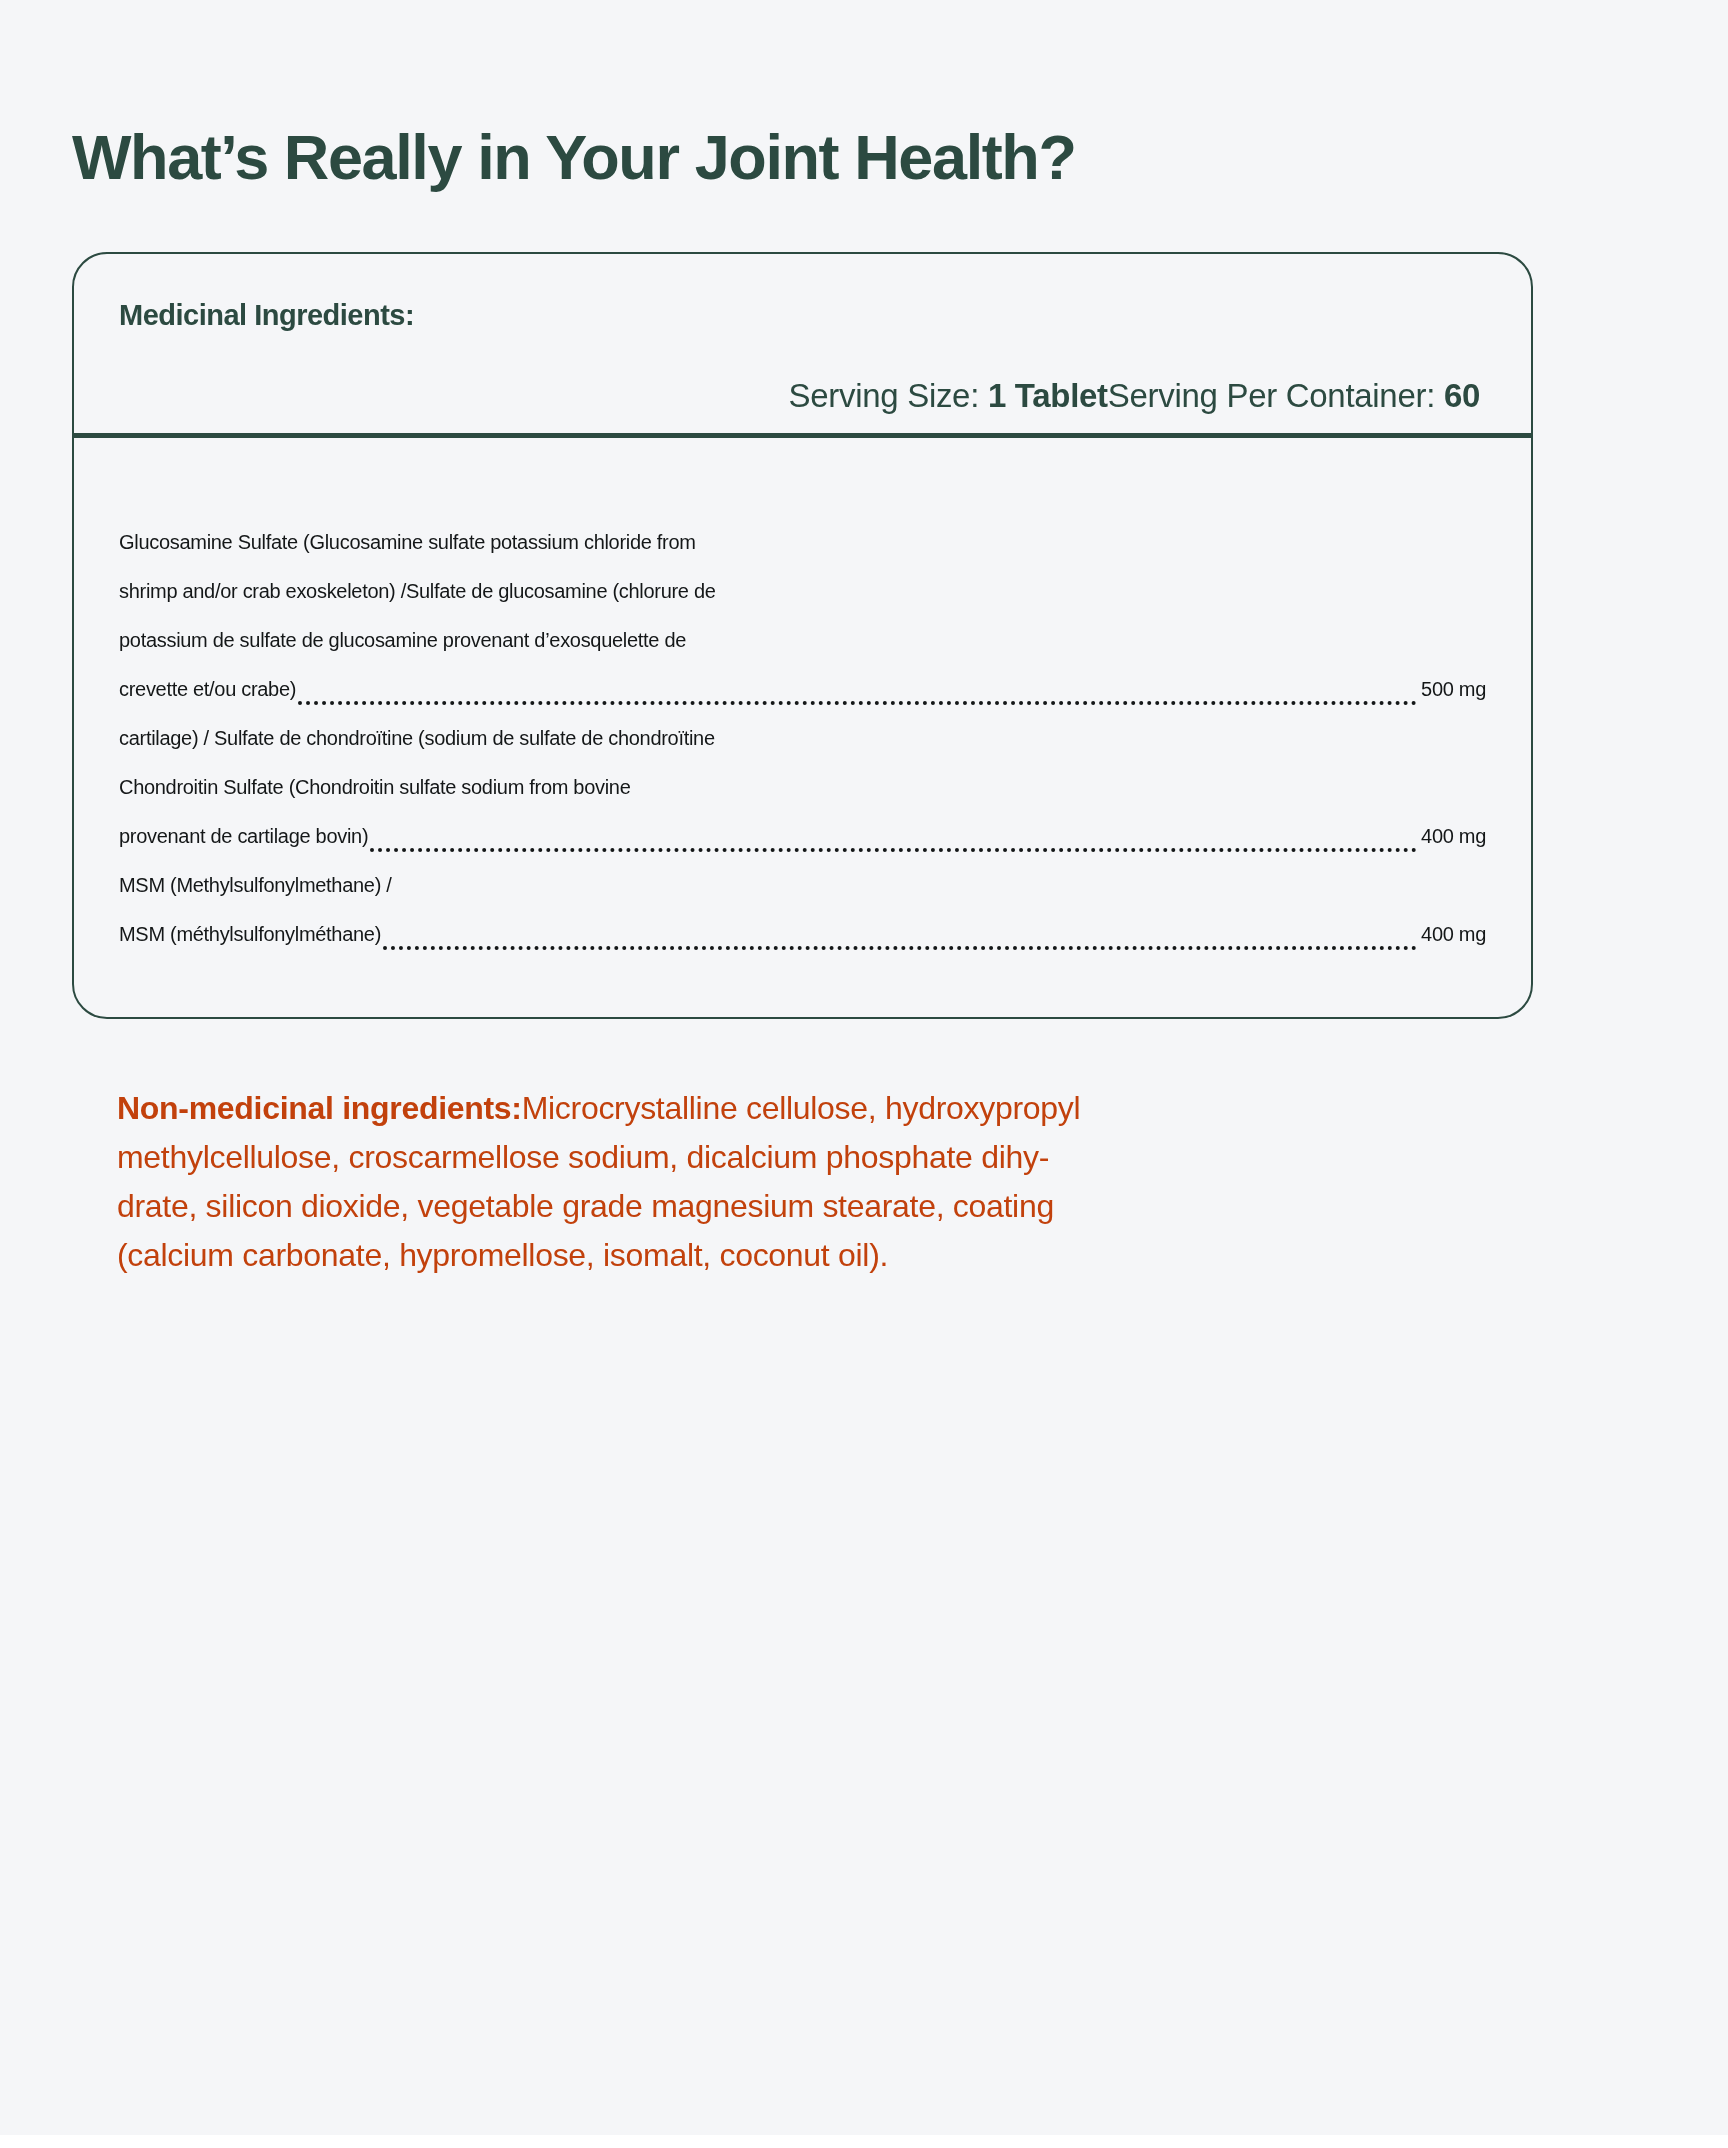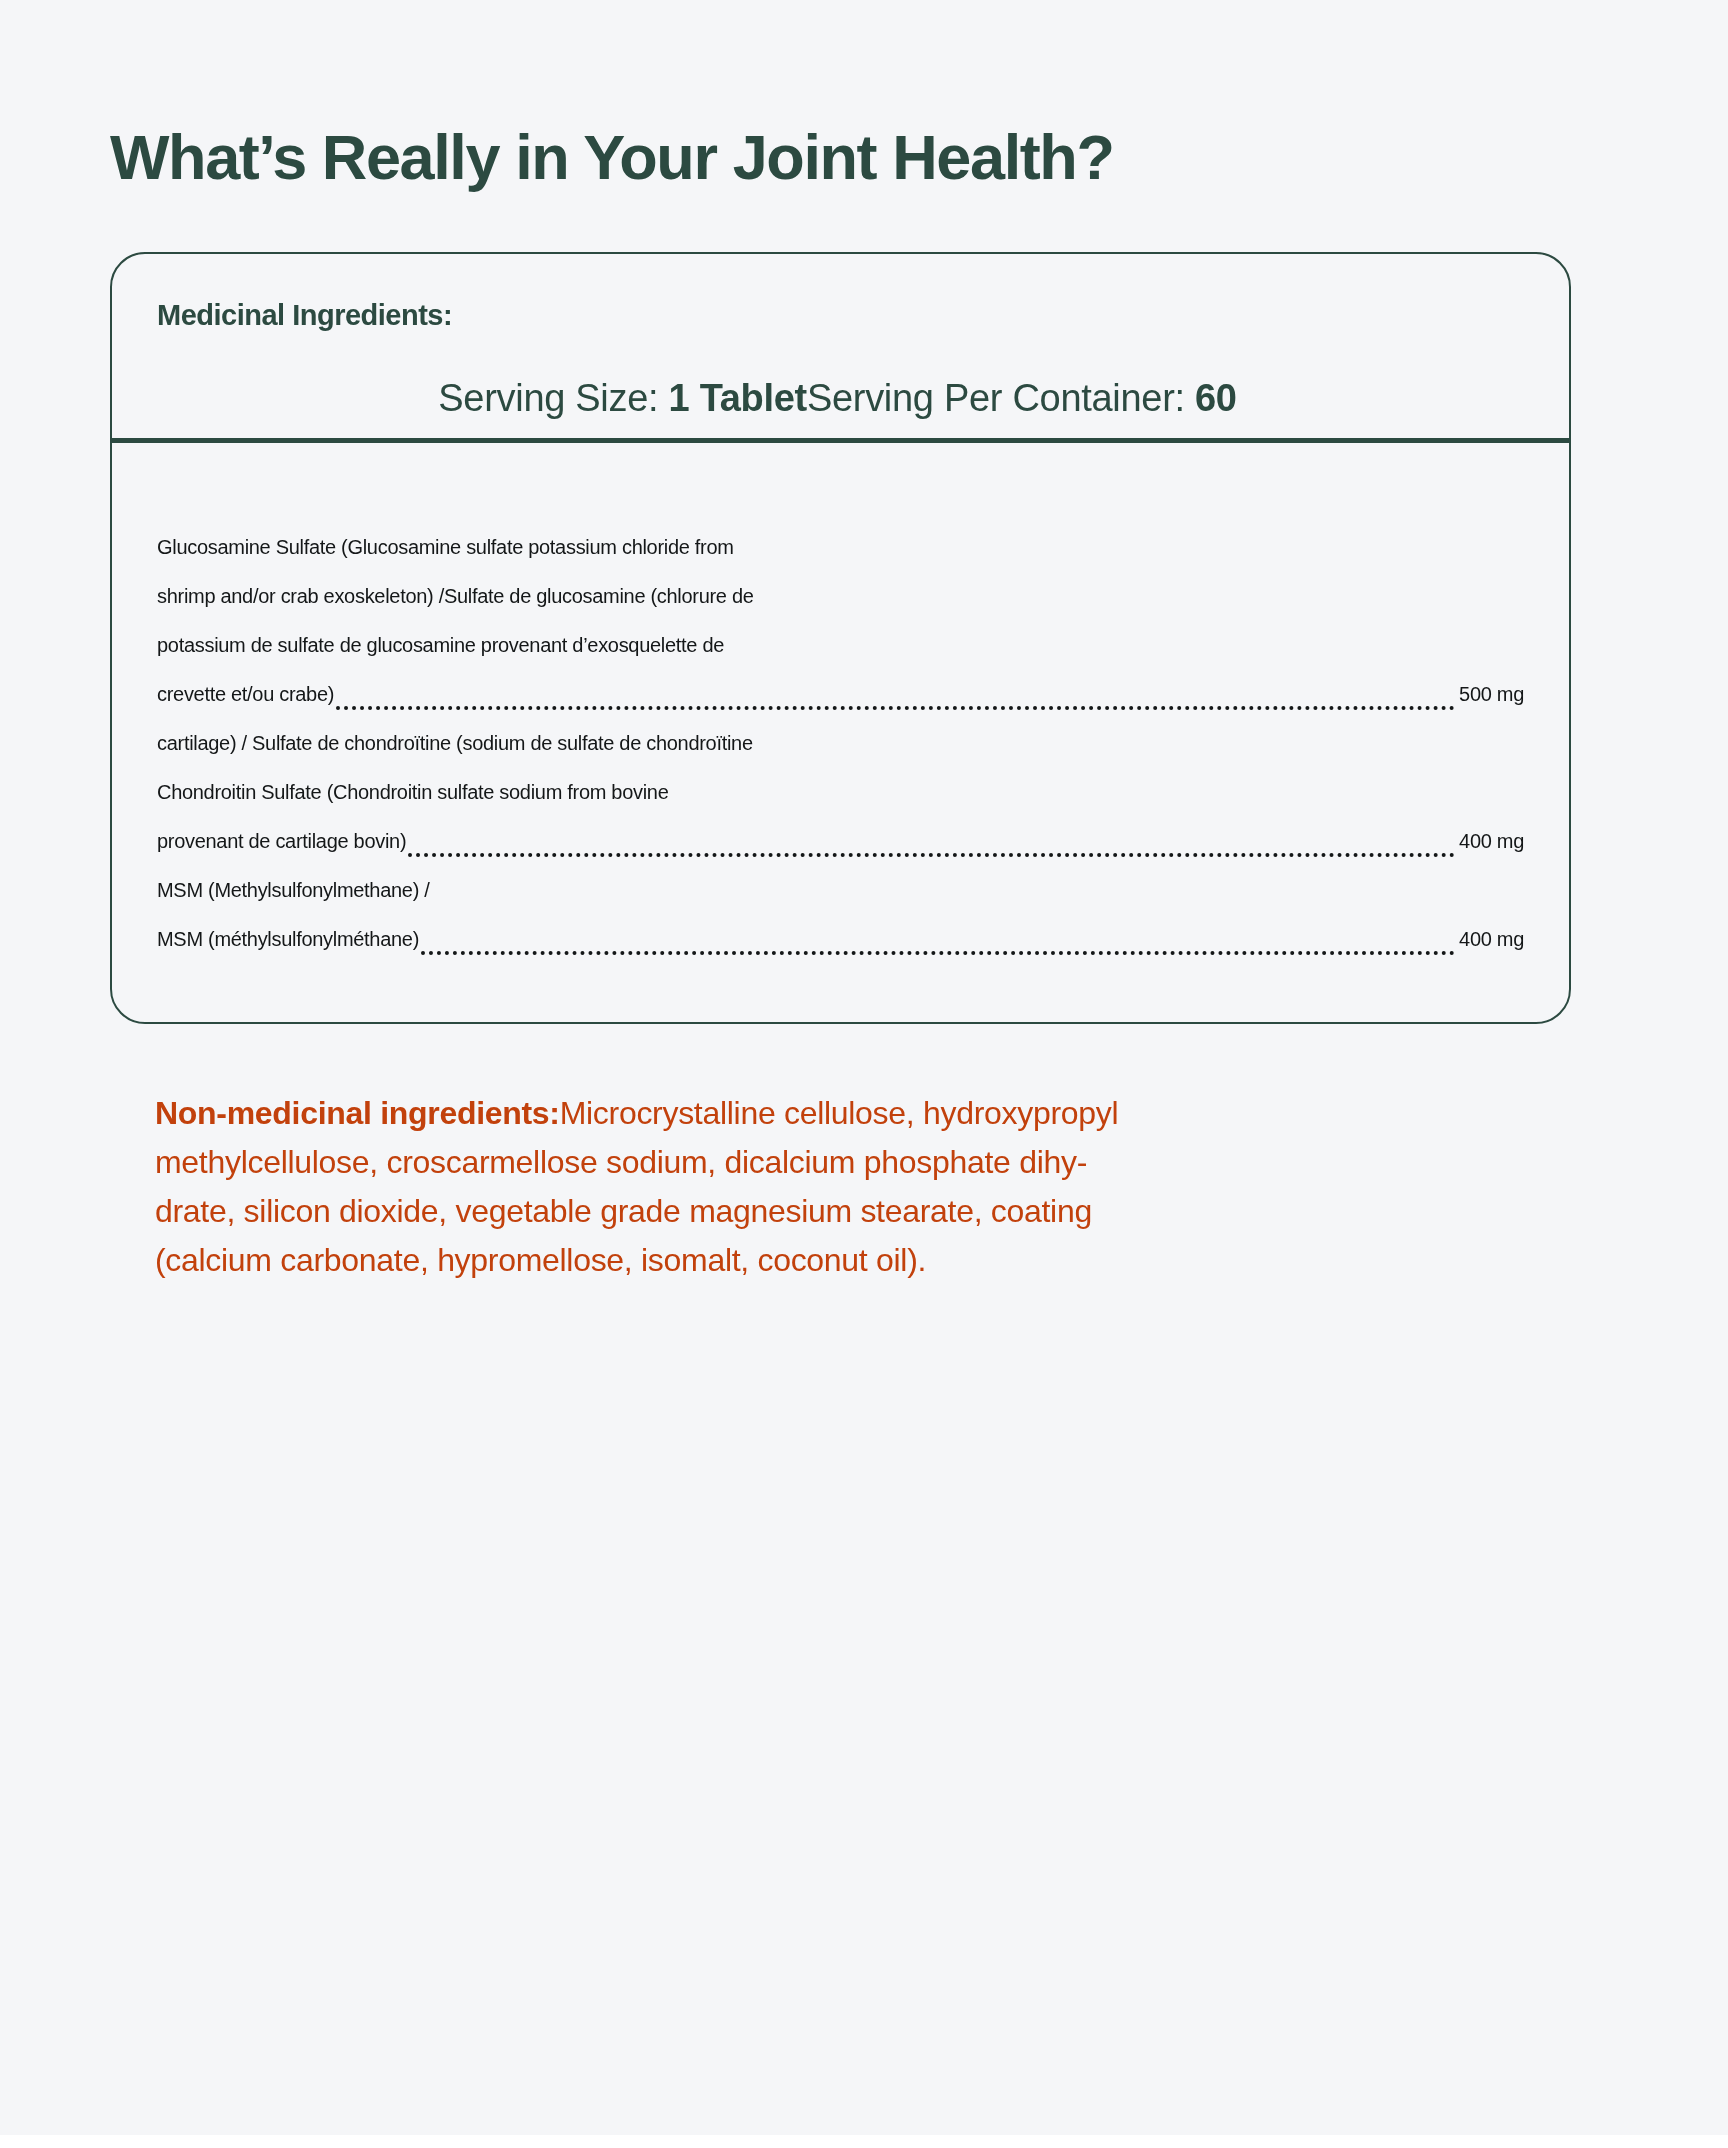--- a/index.html
+++ b/index.html
@@ -7,21 +7,21 @@
   .page {
     position: relative;
     width: 1728px;
     height: 2148px;
     background: #f5f6f8;
     font-family: "Liberation Sans", sans-serif;
     color: #141718;
     overflow: hidden;
   }
   .content {
-    padding: 120px 133px 0 110px;
+    padding: 120px 133px 0 72px;
   }
   .title {
     font-size: 63px;
     line-height: 1.18;
     font-weight: bold;
     letter-spacing: -1.4px;
     color: #2c4a41;
   }
   .panel {
     margin-top: 58px;
@@ -35,23 +35,23 @@
   }
   .panel-heading {
     font-size: 29px;
     font-weight: bold;
     letter-spacing: -0.5px;
     color: #2c4a41;
     margin-bottom: 45px;
   }
   .serving-row {
     display: flex;
-    justify-content: center;
+    justify-content: flex-end;
     align-items: baseline;
-    font-size: 38px;
+    font-size: 33px;
     color: #2c4a41;
     letter-spacing: -0.3px;
   }
   .b { font-weight: bold; }
   .panel-divider {
     border-top: 5.5px solid #2c4a41;
     height: 0;
   }
   .panel-body {
     padding: 80px 45px 58px 45px;

